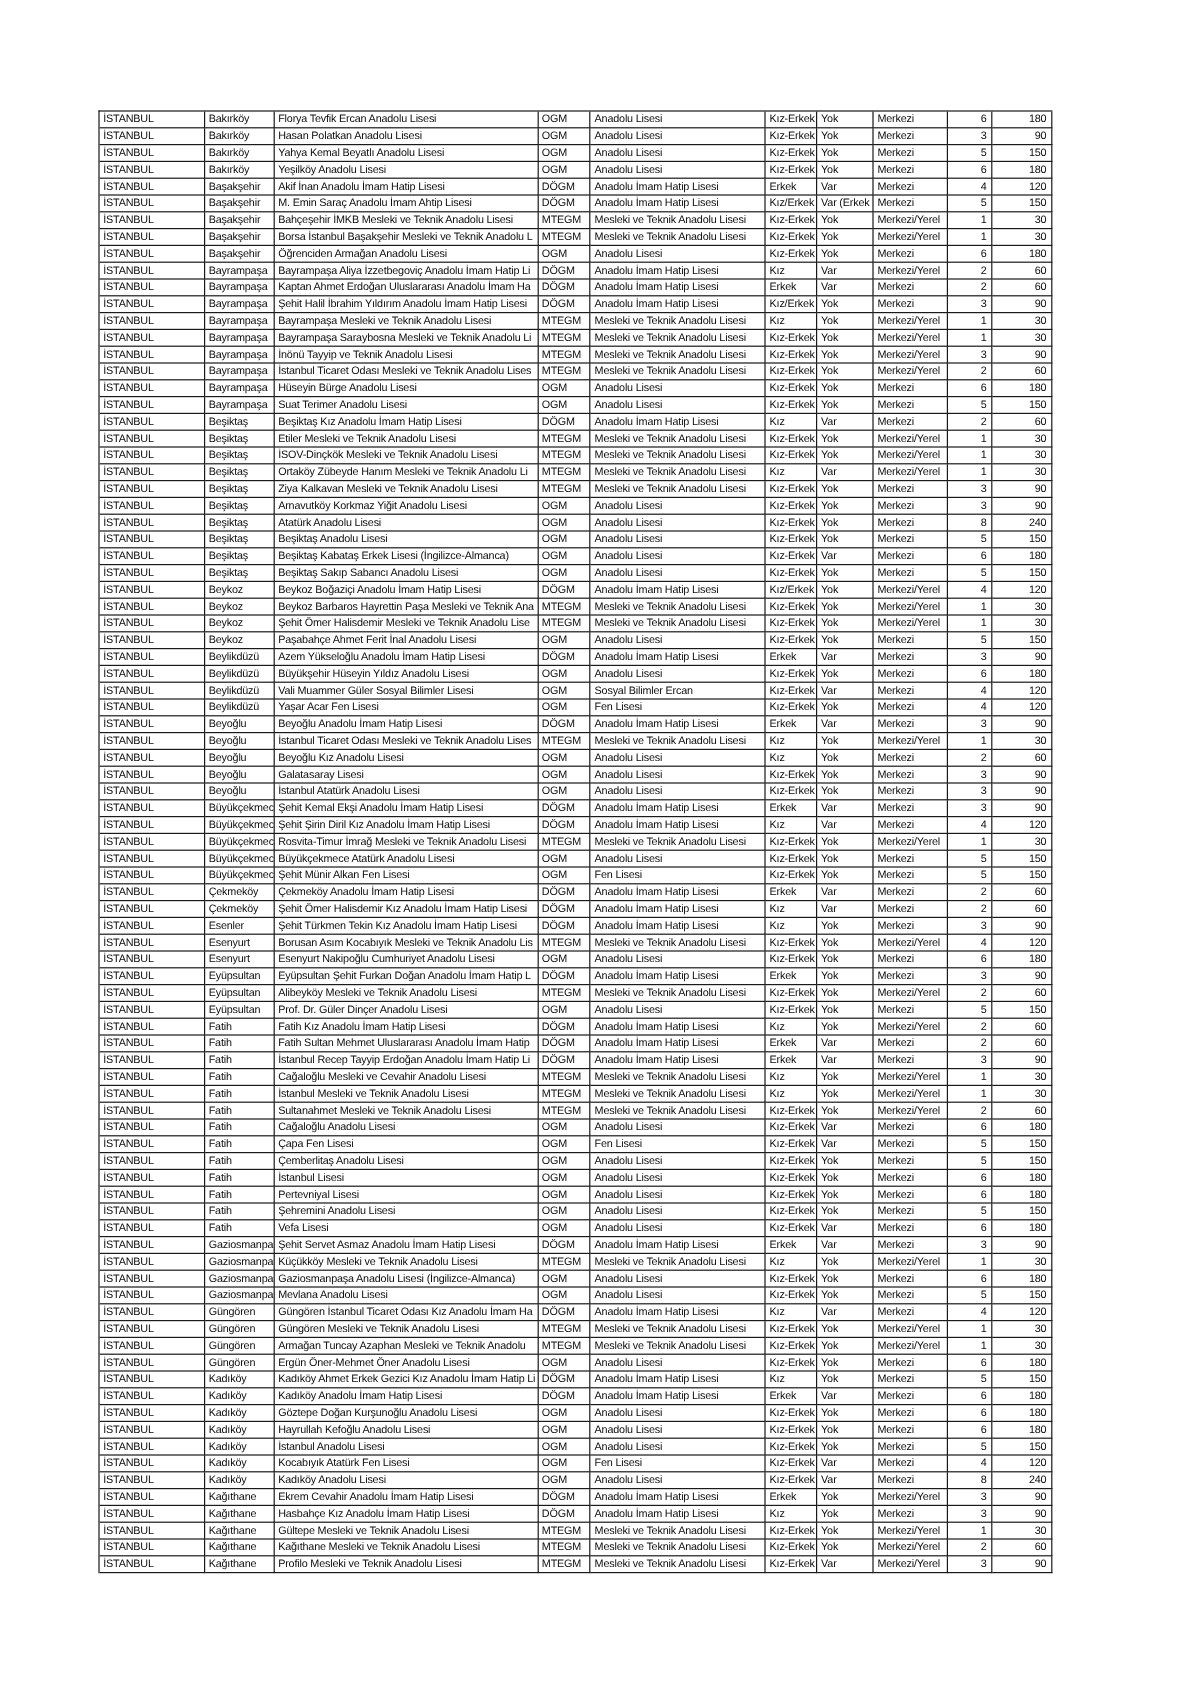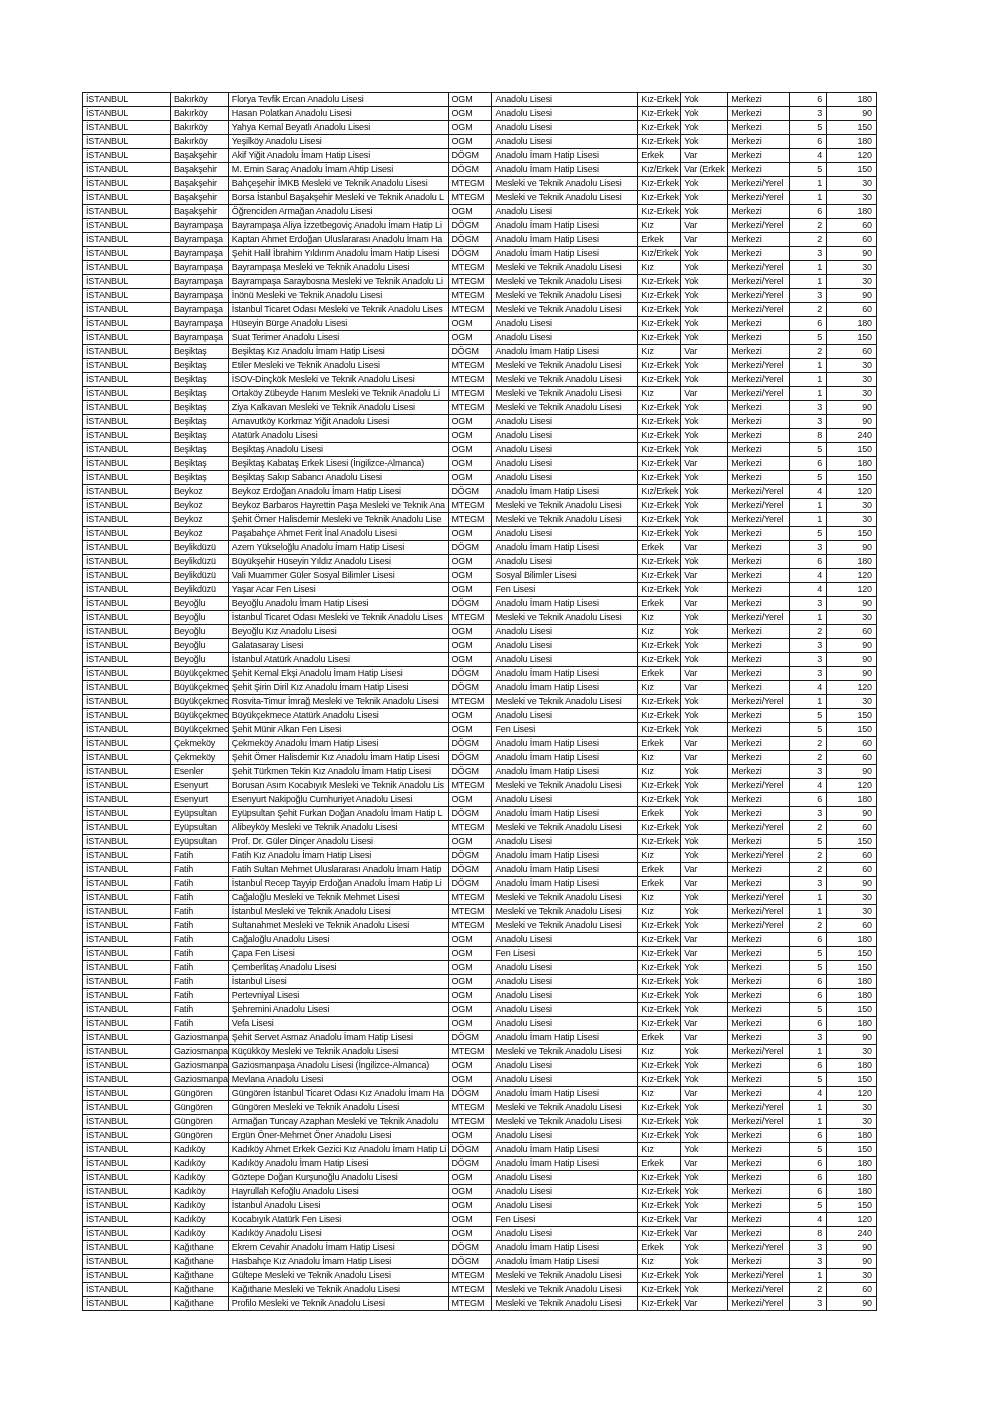--- a/index.html
+++ b/index.html
@@ -109,21 +109,21 @@
         <div class="tcell c4">Anadolu Lisesi</div>
         <div class="tcell c5">Kız-Erkek</div>
         <div class="tcell c6">Yok</div>
         <div class="tcell c7">Merkezi</div>
         <div class="tcell c8">6</div>
         <div class="tcell c9">180</div>
       </div>
       <div class="trow">
         <div class="tcell c0">İSTANBUL</div>
         <div class="tcell c1">Başakşehir</div>
-        <div class="tcell c2">Akif Yiğit Anadolu İmam Hatip Lisesi</div>
+        <div class="tcell c2">Akif İnan Anadolu İmam Hatip Lisesi</div>
         <div class="tcell c3">DÖGM</div>
         <div class="tcell c4">Anadolu İmam Hatip Lisesi</div>
         <div class="tcell c5">Erkek</div>
         <div class="tcell c6">Var</div>
         <div class="tcell c7">Merkezi</div>
         <div class="tcell c8">4</div>
         <div class="tcell c9">120</div>
       </div>
       <div class="trow">
         <div class="tcell c0">İSTANBUL</div>
@@ -229,21 +229,21 @@
         <div class="tcell c4">Mesleki ve Teknik Anadolu Lisesi</div>
         <div class="tcell c5">Kız-Erkek</div>
         <div class="tcell c6">Yok</div>
         <div class="tcell c7">Merkezi/Yerel</div>
         <div class="tcell c8">1</div>
         <div class="tcell c9">30</div>
       </div>
       <div class="trow">
         <div class="tcell c0">İSTANBUL</div>
         <div class="tcell c1">Bayrampaşa</div>
-        <div class="tcell c2">İnönü Mesleki ve Teknik Anadolu Lisesi</div>
+        <div class="tcell c2">İnönü Tayyip ve Teknik Anadolu Lisesi</div>
         <div class="tcell c3">MTEGM</div>
         <div class="tcell c4">Mesleki ve Teknik Anadolu Lisesi</div>
         <div class="tcell c5">Kız-Erkek</div>
         <div class="tcell c6">Yok</div>
         <div class="tcell c7">Merkezi/Yerel</div>
         <div class="tcell c8">3</div>
         <div class="tcell c9">90</div>
       </div>
       <div class="trow">
         <div class="tcell c0">İSTANBUL</div>
@@ -397,21 +397,21 @@
         <div class="tcell c4">Anadolu Lisesi</div>
         <div class="tcell c5">Kız-Erkek</div>
         <div class="tcell c6">Yok</div>
         <div class="tcell c7">Merkezi</div>
         <div class="tcell c8">5</div>
         <div class="tcell c9">150</div>
       </div>
       <div class="trow">
         <div class="tcell c0">İSTANBUL</div>
         <div class="tcell c1">Beykoz</div>
-        <div class="tcell c2">Beykoz Erdoğan Anadolu İmam Hatip Lisesi</div>
+        <div class="tcell c2">Beykoz Boğaziçi Anadolu İmam Hatip Lisesi</div>
         <div class="tcell c3">DÖGM</div>
         <div class="tcell c4">Anadolu İmam Hatip Lisesi</div>
         <div class="tcell c5">Kız/Erkek</div>
         <div class="tcell c6">Yok</div>
         <div class="tcell c7">Merkezi/Yerel</div>
         <div class="tcell c8">4</div>
         <div class="tcell c9">120</div>
       </div>
       <div class="trow">
         <div class="tcell c0">İSTANBUL</div>
@@ -471,21 +471,21 @@
         <div class="tcell c6">Yok</div>
         <div class="tcell c7">Merkezi</div>
         <div class="tcell c8">6</div>
         <div class="tcell c9">180</div>
       </div>
       <div class="trow">
         <div class="tcell c0">İSTANBUL</div>
         <div class="tcell c1">Beylikdüzü</div>
         <div class="tcell c2">Vali Muammer Güler Sosyal Bilimler Lisesi</div>
         <div class="tcell c3">OGM</div>
-        <div class="tcell c4">Sosyal Bilimler Lisesi</div>
+        <div class="tcell c4">Sosyal Bilimler Ercan</div>
         <div class="tcell c5">Kız-Erkek</div>
         <div class="tcell c6">Var</div>
         <div class="tcell c7">Merkezi</div>
         <div class="tcell c8">4</div>
         <div class="tcell c9">120</div>
       </div>
       <div class="trow">
         <div class="tcell c0">İSTANBUL</div>
         <div class="tcell c1">Beylikdüzü</div>
         <div class="tcell c2">Yaşar Acar Fen Lisesi</div>
@@ -745,21 +745,21 @@
         <div class="tcell c4">Anadolu İmam Hatip Lisesi</div>
         <div class="tcell c5">Erkek</div>
         <div class="tcell c6">Var</div>
         <div class="tcell c7">Merkezi</div>
         <div class="tcell c8">3</div>
         <div class="tcell c9">90</div>
       </div>
       <div class="trow">
         <div class="tcell c0">İSTANBUL</div>
         <div class="tcell c1">Fatih</div>
-        <div class="tcell c2">Cağaloğlu Mesleki ve Teknik Mehmet Lisesi</div>
+        <div class="tcell c2">Cağaloğlu Mesleki ve Cevahir Anadolu Lisesi</div>
         <div class="tcell c3">MTEGM</div>
         <div class="tcell c4">Mesleki ve Teknik Anadolu Lisesi</div>
         <div class="tcell c5">Kız</div>
         <div class="tcell c6">Yok</div>
         <div class="tcell c7">Merkezi/Yerel</div>
         <div class="tcell c8">1</div>
         <div class="tcell c9">30</div>
       </div>
       <div class="trow">
         <div class="tcell c0">İSTANBUL</div>

